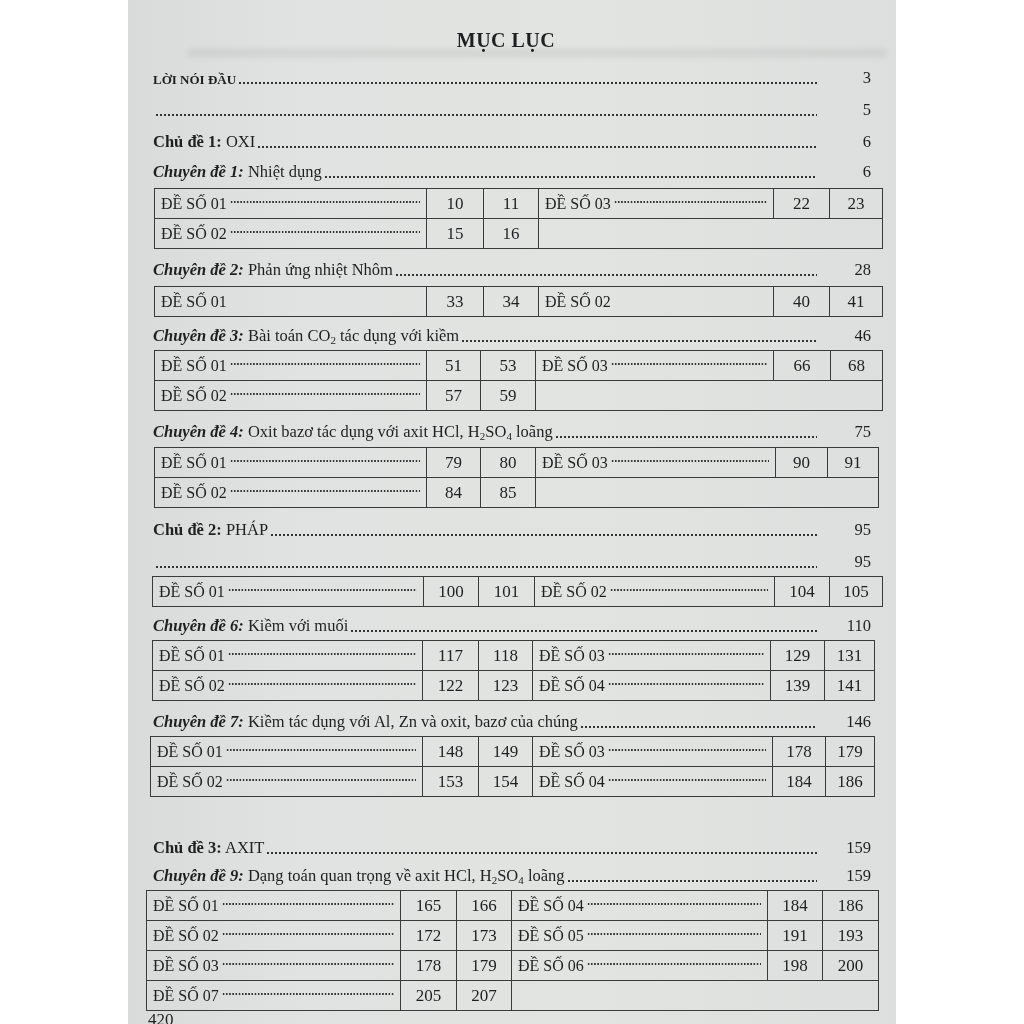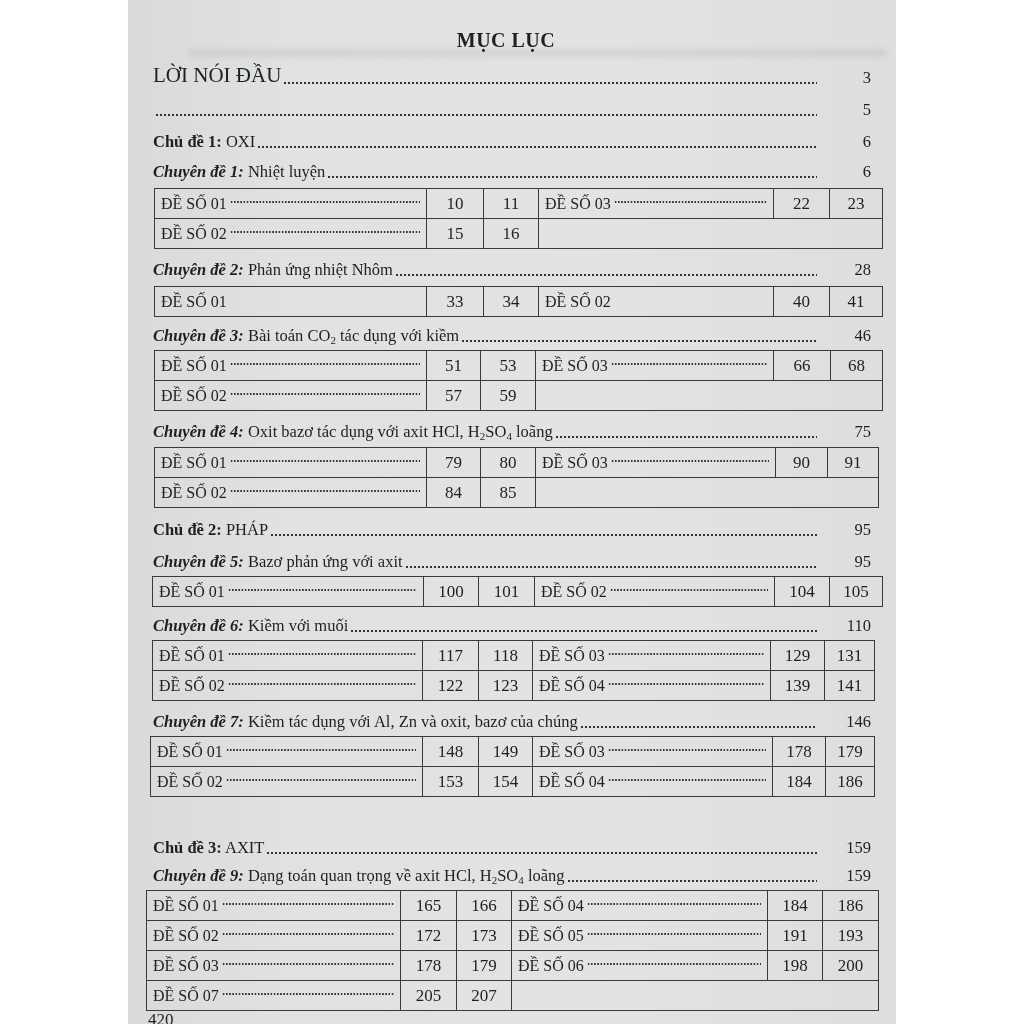--- a/index.html
+++ b/index.html
@@ -23,21 +23,21 @@
       position: absolute; left: 0; right: 12px; top: 29px;
       text-align: center; font-weight: bold; font-size: 20px; letter-spacing: 0.5px;
     }
     .toc-line {
       position: absolute; left: 25px; width: 720px; height: 24px;
       display: flex; align-items: flex-end; font-size: 16.5px;
     }
     .toc-line .lbl { white-space: nowrap; }
     .toc-line .b { font-weight: bold; }
     .toc-line .bi { font-weight: bold; font-style: italic; }
-    .toc-line .caps { font-weight: normal; font-size: 21px; text-align: right; }
+    .toc-line .caps { font-weight: bold; font-size: 13px; text-align: right; }
     .toc-line .dots {
       flex: 1; margin: 0 4px 4px 2px; height: 2px;
       background-image: radial-gradient(circle, #333 0.9px, transparent 1.1px);
       background-size: 4px 2px; background-repeat: repeat-x;
     }
     .toc-line .pg { width: 52px; text-align: right; padding-right: 2px; }
     sub { font-size: 11px; vertical-align: -3px; }
 
     table.ex {
       position: absolute; border-collapse: collapse; font-size: 16px;
@@ -80,21 +80,21 @@
   <div class="toc-line" style="top:128px">
     <span class="lbl">
       <span class="b">Chủ đề 1:</span><span> OXI</span>
     </span>
     <span class="dots"></span>
     <span class="pg">6</span>
   </div>
 
   <div class="toc-line" style="top:158px">
     <span class="lbl">
-      <span class="bi">Chuyên đề 1:</span><span> Nhiệt luyện</span>
+      <span class="bi">Chuyên đề 1:</span><span> Nhiệt dụng</span>
     </span>
     <span class="dots"></span>
     <span class="pg">6</span>
   </div>
 
   <table class="ex" style="left:26px; top:188px; width:728px;">
     <colgroup>
         <col style="width:272px">
         <col style="width:57px">
         <col style="width:55px">
@@ -274,23 +274,20 @@
 
   <div class="toc-line" style="top:516px">
     <span class="lbl">
       <span class="b">Chủ đề 2:</span><span> PHÁP</span>
     </span>
     <span class="dots"></span>
     <span class="pg" style="padding-top:8px">95</span>
   </div>
 
   <div class="toc-line" style="top:548px">
-    <span class="lbl">
-      <span class="bi">Chuyên đề 5:</span><span> Bazơ phản ứng với axit</span>
-    </span>
     <span class="dots"></span>
     <span class="pg">95</span>
   </div>
 
   <table class="ex" style="left:24px; top:576px; width:730px;">
     <colgroup>
         <col style="width:271px">
         <col style="width:55px">
         <col style="width:56px">
         <col style="width:240px">

